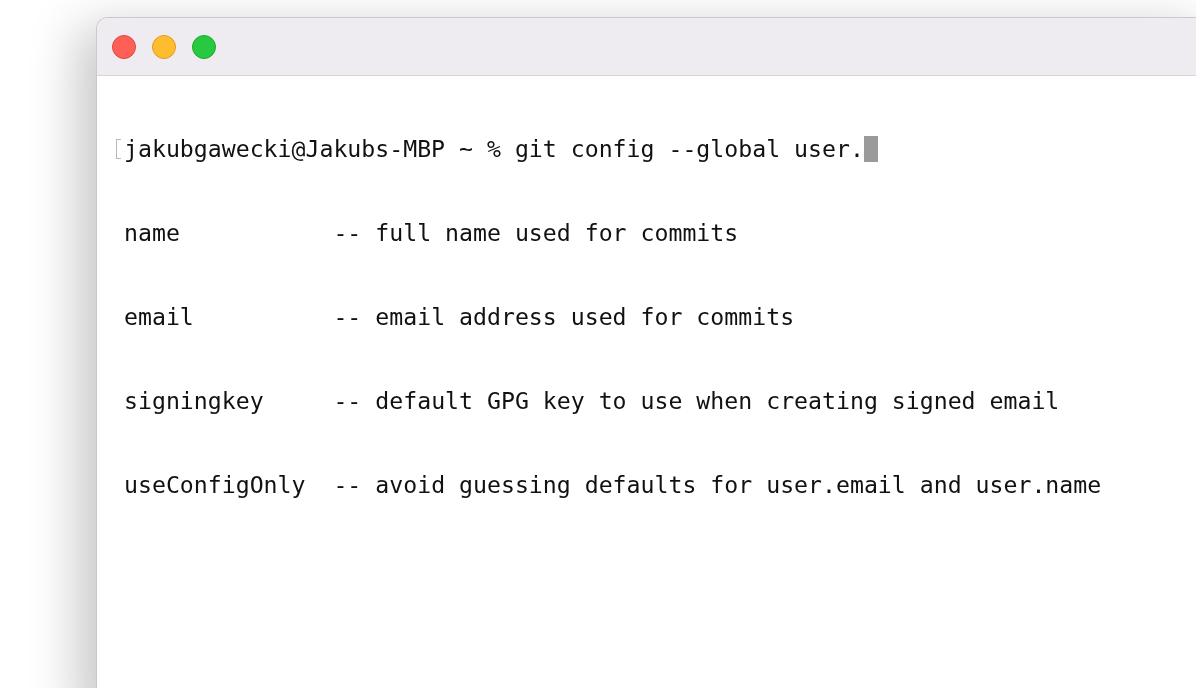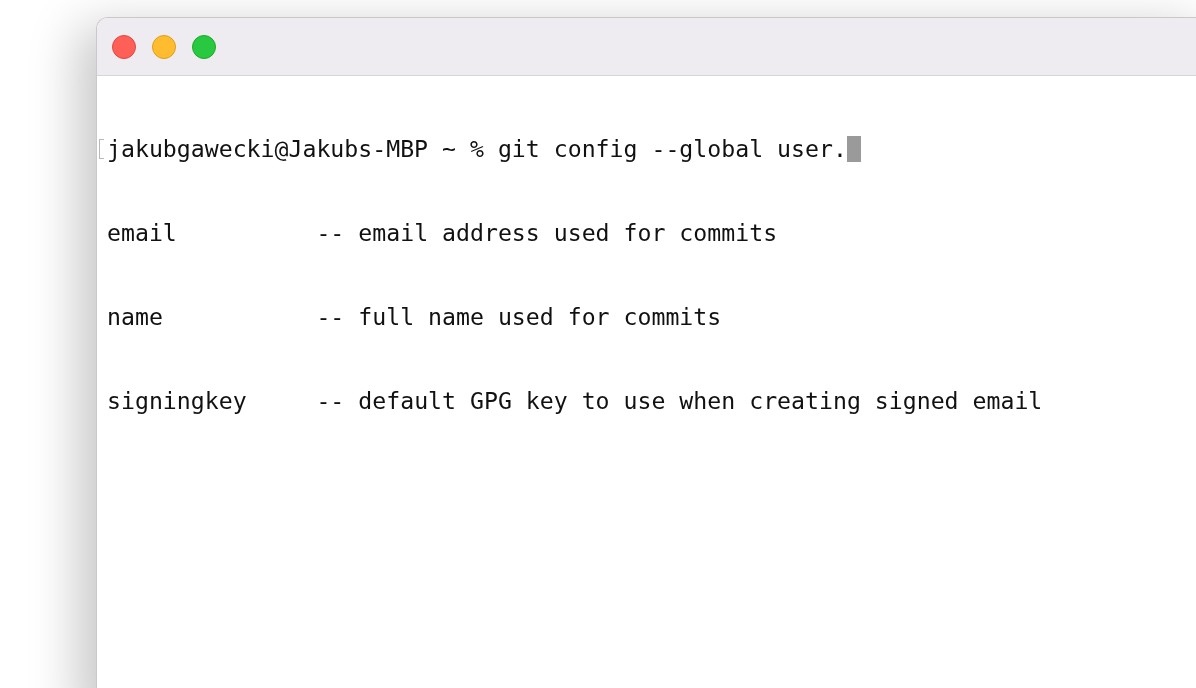--- a/index.html
+++ b/index.html
@@ -54,21 +54,21 @@
     .terminal {
       position: absolute;
       left: 0;
       top: 58px;
       width: 100%;
       bottom: 0;
       background: #ffffff;
     }
     .term-text {
       position: absolute;
-      left: 10px;
+      left: 27px;
       top: 3px;
       font-family: "DejaVu Sans Mono", monospace;
       font-size: 23.2px;
       line-height: 28px;
       color: #111111;
       white-space: pre;
     }
     .line { height: 28px; position: relative; }
     .bracket-mark {
       position: absolute;
@@ -97,18 +97,19 @@
 <div class="window">
   <div class="titlebar">
     <div class="traffic close"></div>
     <div class="traffic minimize"></div>
     <div class="traffic zoom"></div>
   </div>
 
   <div class="terminal">
     <div class="term-text">
       <div class="line"><span class="bracket-mark"></span><span>jakubgawecki@Jakubs-MBP ~ % </span><span>git config --global user.</span><span class="cursor"></span></div>
+      <div class="line"><span class="ckey">name           </span><span class="cdesc">-- full name used for commits</span></div>
       <div class="line"><span class="ckey">email          </span><span class="cdesc">-- email address used for commits</span></div>
-      <div class="line"><span class="ckey">name           </span><span class="cdesc">-- full name used for commits</span></div>
       <div class="line"><span class="ckey">signingkey     </span><span class="cdesc">-- default GPG key to use when creating signed email</span></div>
+      <div class="line"><span class="ckey">useConfigOnly  </span><span class="cdesc">-- avoid guessing defaults for user.email and user.name</span></div>
     </div>
   </div>
 </div>
 
 </body></html>

